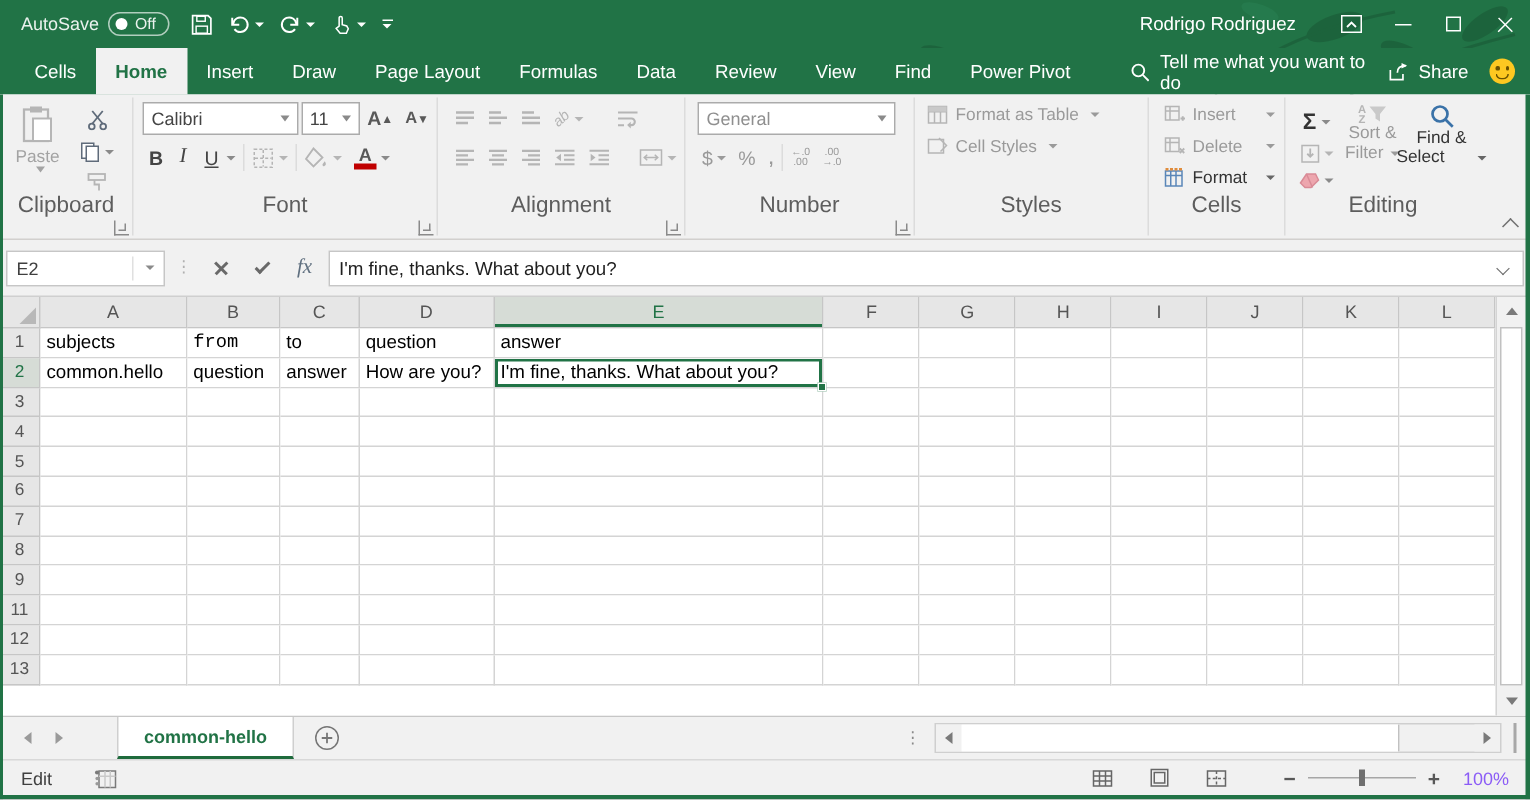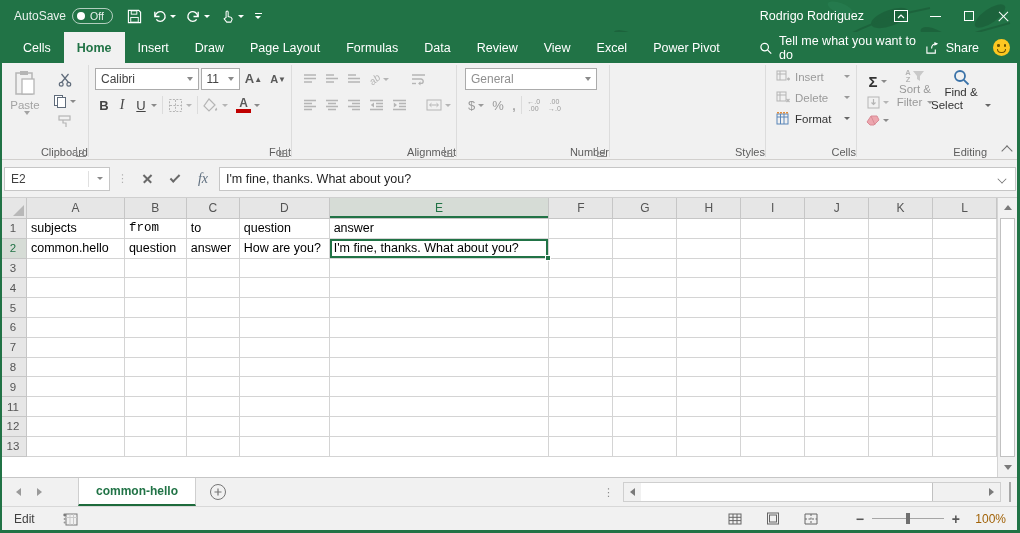--- a/index.html
+++ b/index.html
@@ -43,21 +43,21 @@
   .tr-right{margin-left:auto;display:flex;align-items:center;gap:14px;padding-right:10px}
   .share{display:flex;align-items:center;gap:6px;font-size:12.5px}
   .smiley{width:17px;height:17px;border-radius:50%;background:#fdc821;position:relative}
   .smiley i{position:absolute;width:2.5px;height:2.5px;border-radius:50%;background:#6b5200;top:5px}
   .smiley i.l{left:4px}.smiley i.r{right:4px}
   .smiley u{position:absolute;left:4px;right:4px;bottom:3.5px;height:4px;border:1.5px solid #6b5200;border-top:none;border-radius:0 0 8px 8px}
 
   
   .ribbon{height:97px;background:var(--ribbon-bg);border-bottom:1px solid #d2d0ce;display:flex;position:relative}
   .grp{position:relative;display:flex;flex-direction:column;padding:3px 2px 15px}
-  .grp-label{position:absolute;bottom:1px;left:0;right:0;text-align:right;font-size:11px;color:#5d5d5d}
+  .grp-label{position:absolute;bottom:14px;left:0;right:0;text-align:center;font-size:15px;color:#5d5d5d}
   .launcher{position:absolute;right:2px;bottom:2px;width:10px;height:10px;border-left:1px solid #8a8a8a;border-bottom:1px solid #8a8a8a;}
   .launcher:after{content:"";position:absolute;left:2px;bottom:2px;width:4px;height:4px;border-right:1px solid #8a8a8a;border-bottom:1px solid #8a8a8a}
   .gdiv{width:1px;background:#dcdcdc;margin:2px 0}
   .rrow{display:flex;align-items:center;gap:2px;height:26px}
   .combo{background:#fff;border:1px solid #ababab;height:22px;display:flex;align-items:center;padding:0 5px;font-size:12px;color:#444;gap:4px}
   .combo .cd{color:#8a8a8a;margin-left:auto}
   .ic{display:flex;align-items:center;justify-content:center;padding:2px 3px;color:#444}
   .dis{color:#b5b5b5 !important}
   .dim{color:#9a9a9a !important}
   .bigbtn{display:flex;flex-direction:column;align-items:center;justify-content:flex-start;width:46px;padding-top:4px;color:var(--disabled)}
@@ -125,21 +125,21 @@
   
   .statusbar{height:24px;background:#f1f1f1;border-top:1px solid #d8d8d8;display:flex;align-items:center;padding:0 14px}
   .mode{font-size:12px;color:#3f3f3f;margin-right:28px}
   .sb-right{margin-left:auto;display:flex;align-items:center;gap:0}
   .viewbtn{width:38px;height:22px;display:flex;align-items:center;justify-content:center;color:#666}
   .zoomwrap{display:flex;align-items:center;gap:8px;margin-left:26px}
   .zminus,.zplus{color:#585858;font-size:14px;font-weight:bold;line-height:10px}
   .ztrack{width:72px;height:1px;background:#a6a6a6;position:relative}
   .ztrack .notch{position:absolute;left:50%;top:-3px;width:1px;height:7px;background:#a6a6a6}
   .ztrack .thumb{position:absolute;left:50%;top:-5px;width:4px;height:11px;background:#6f6f6f;transform:translateX(-50%)}
-  .zoomtxt{font-size:12px;color:#a16207;width:38px;text-align:right}
+  .zoomtxt{font-size:12px;color:#8b5cf6;width:38px;text-align:right}
   .greenstrip{height:3px;background:var(--excel-green)}
   svg{display:block}
 </style>
 </head>
 <body>
 
 <div class="app">
   <div class="edge l"></div>
   <div class="edge r"></div>
 
@@ -229,21 +229,21 @@
     <span id="tabs-host" style="display:flex">
         <span class="rtab">Cells</span>
         <span class="rtab active">Home</span>
         <span class="rtab">Insert</span>
         <span class="rtab">Draw</span>
         <span class="rtab">Page Layout</span>
         <span class="rtab">Formulas</span>
         <span class="rtab">Data</span>
         <span class="rtab">Review</span>
         <span class="rtab">View</span>
-        <span class="rtab">Excel</span>
+        <span class="rtab">Find</span>
         <span class="rtab">Power Pivot</span>
       </span>
     <span class="tellme">
       <svg width="14" height="14" viewBox="0 0 14 14">
           <circle cx="6" cy="6" r="4" fill="none" stroke="#fff" stroke-width="1.3"></circle>
           <line x1="9" y1="9" x2="13" y2="13" stroke="#fff" stroke-width="1.3"></line>
         </svg>
       <span>Tell me what you want to do</span>
     </span>
     <span class="tr-right">
@@ -458,20 +458,37 @@
         <span class="ic">
           <span class="dec2"><span>.00</span><br><span>→.0</span></span>
         </span>
       </div>
       <span class="grp-label">Number</span>
       <span class="launcher"></span>
     </div>
     <div class="gdiv"></div>
 
     <div class="grp" style="width:155px;padding-left:4px">
+      <span class="stylerow dim">
+        <svg width="14" height="13" viewBox="0 0 14 13">
+            <rect x="1" y="1" width="12" height="11" fill="none" stroke="#b5b5b5"></rect>
+            <path d="M1 4.5h12M5 4.5V12M9 4.5V12" stroke="#b5b5b5" fill="none"></path>
+            <path d="M1 1h12v3.5H1z" fill="#c9c9c9"></path>
+          </svg>
+        <span>Format as Table</span>
+        <span class="cd sm"></span>
+      </span>
+      <span class="stylerow dim">
+        <svg width="14" height="13" viewBox="0 0 14 13">
+            <rect x="1" y="2" width="10" height="9" fill="none" stroke="#b5b5b5"></rect>
+            <path d="M8 1l5 5-4 4" fill="none" stroke="#b5b5b5"></path>
+          </svg>
+        <span>Cell Styles</span>
+        <span class="cd sm"></span>
+      </span>
       <span class="grp-label">Styles</span>
     </div>
     <div class="gdiv"></div>
 
     <div class="grp" style="width:90px;padding-left:6px">
       <span class="stylerow dim">
         <svg width="14" height="13" viewBox="0 0 14 13">
             <rect x="1" y="1" width="9" height="9" fill="none" stroke="#b5b5b5"></rect>
             <path d="M1 4h9M4 1v9" stroke="#b5b5b5"></path>
             <path d="M11 9h3M12.5 7.5v3" stroke="#b5b5b5" stroke-width="1.3"></path>

